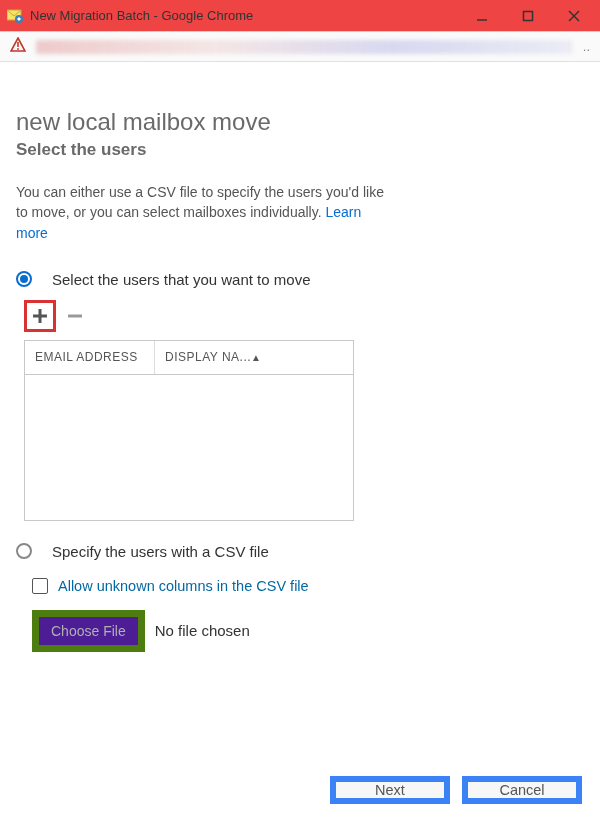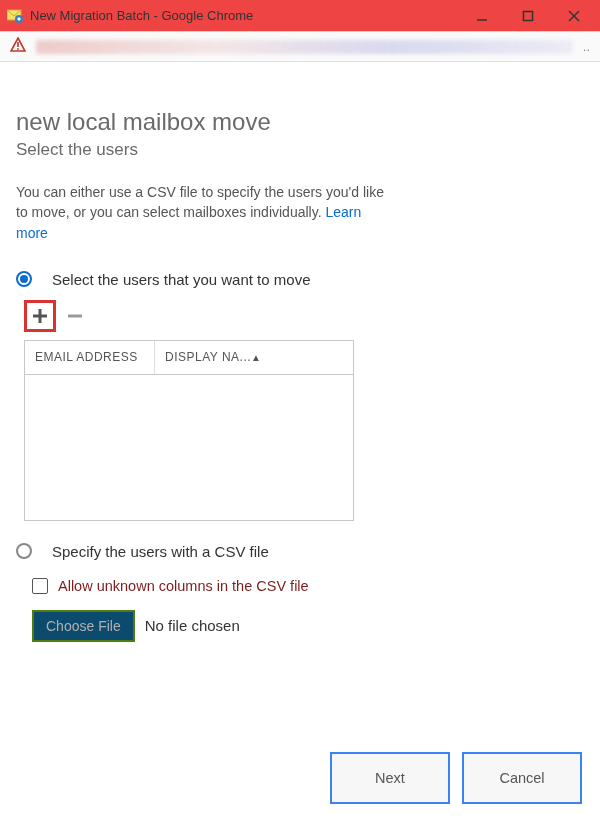--- a/index.html
+++ b/index.html
@@ -39,21 +39,21 @@
       font-size: 13px;
     }
     .url-blur {
       flex: 1; height: 14px;
       background: linear-gradient(90deg, rgba(200,60,60,0.25), rgba(200,60,60,0.1), rgba(80,80,200,0.2), rgba(80,80,200,0.08));
       filter: blur(2px);
       border-radius: 2px;
     }
     .content { padding: 18px 16px 0 16px; }
     h1 { font-size: 24px; font-weight: 300; color: #6a6a6a; margin-top: 28px; margin-bottom: 4px; }
-    h2 { font-size: 17px; font-weight: 400; color: #6a6a6a; margin-bottom: 22px; }
+    h2 { font-size: 17px; font-weight: 700; color: #6a6a6a; margin-bottom: 22px; }
     .desc { font-size: 14px; color: #555; line-height: 1.45; max-width: 380px; }
     .desc a { color: #0a6cce; text-decoration: none; }
     .option-row { display: flex; align-items: center; gap: 20px; margin-top: 28px; font-size: 15px; color: #333; }
     .option-row.secondary { margin-top: 22px; text-align: center; }
     .radio {
       width: 16px; height: 16px; border-radius: 50%;
       border: 2px solid #0a6cce; display: inline-flex;
       align-items: center; justify-content: center;
       flex-shrink: 0;
     }
@@ -72,39 +72,39 @@
     .table-head { display: flex; border-bottom: 1px solid #c8c8c8; height: 34px; }
     .th {
       display: flex; align-items: center; padding: 0 10px;
       font-size: 12px; letter-spacing: 0.5px; color: #555;
       border-right: 1px solid #ddd;
     }
     .th:first-child { width: 130px; gap: 6px; }
     .th:last-child { flex: 1; border-right: none; }
     .sort-caret { font-size: 10px; color: #555; }
     .table-body { height: 145px; }
-    .cb-row { display: flex; align-items: center; gap: 10px; margin-top: 18px; margin-left: 16px; font-size: 14.5px; color: #7f1d1d; }
+    .cb-row { display: flex; align-items: center; gap: 10px; margin-top: 18px; margin-left: 16px; font-size: 14.5px; color: #0369a1; }
     .checkbox {
       width: 16px; height: 16px; border: 1.5px solid #555; border-radius: 2px; flex-shrink: 0;
     }
     .file-row { display: flex; align-items: center; gap: 10px; margin-top: 16px; margin-left: 16px; }
     .choose-btn {
-      border: 2px solid #4d7c0f; background: #0c4a6e;
+      border: 7px solid #4d7c0f; background: #4c1d95;
       color: #b0b0b0; padding: 6px 12px; font-size: 14px;
       cursor: not-allowed;
     }
     .no-file { color: #333; font-size: 15px; }
     .status { margin-top: 30px; margin-left: 10px; font-size: 14.5px; color: #555; }
     .footer {
       position: absolute; bottom: 18px; right: 18px;
       display: flex; gap: 12px;
     }
     .btn {
-      border: 2px solid #3b82f6; background: #f7f7f7;
-      color: #555; padding: 16px 0; width: 120px; text-align: center;
+      border: 6px solid #3b82f6; background: #f7f7f7;
+      color: #555; padding: 0 0; width: 120px; text-align: center;
       font-size: 14.5px; cursor: pointer;
     }
   </style>
 </head>
 <body>
 
 <div class="titlebar">
   <span class="titlebar-icon">
     <svg width="16" height="16" viewBox="0 0 16 16">
       <rect x="0" y="2" width="14" height="10" fill="#f4e26a" stroke="#caa92f"></rect>

